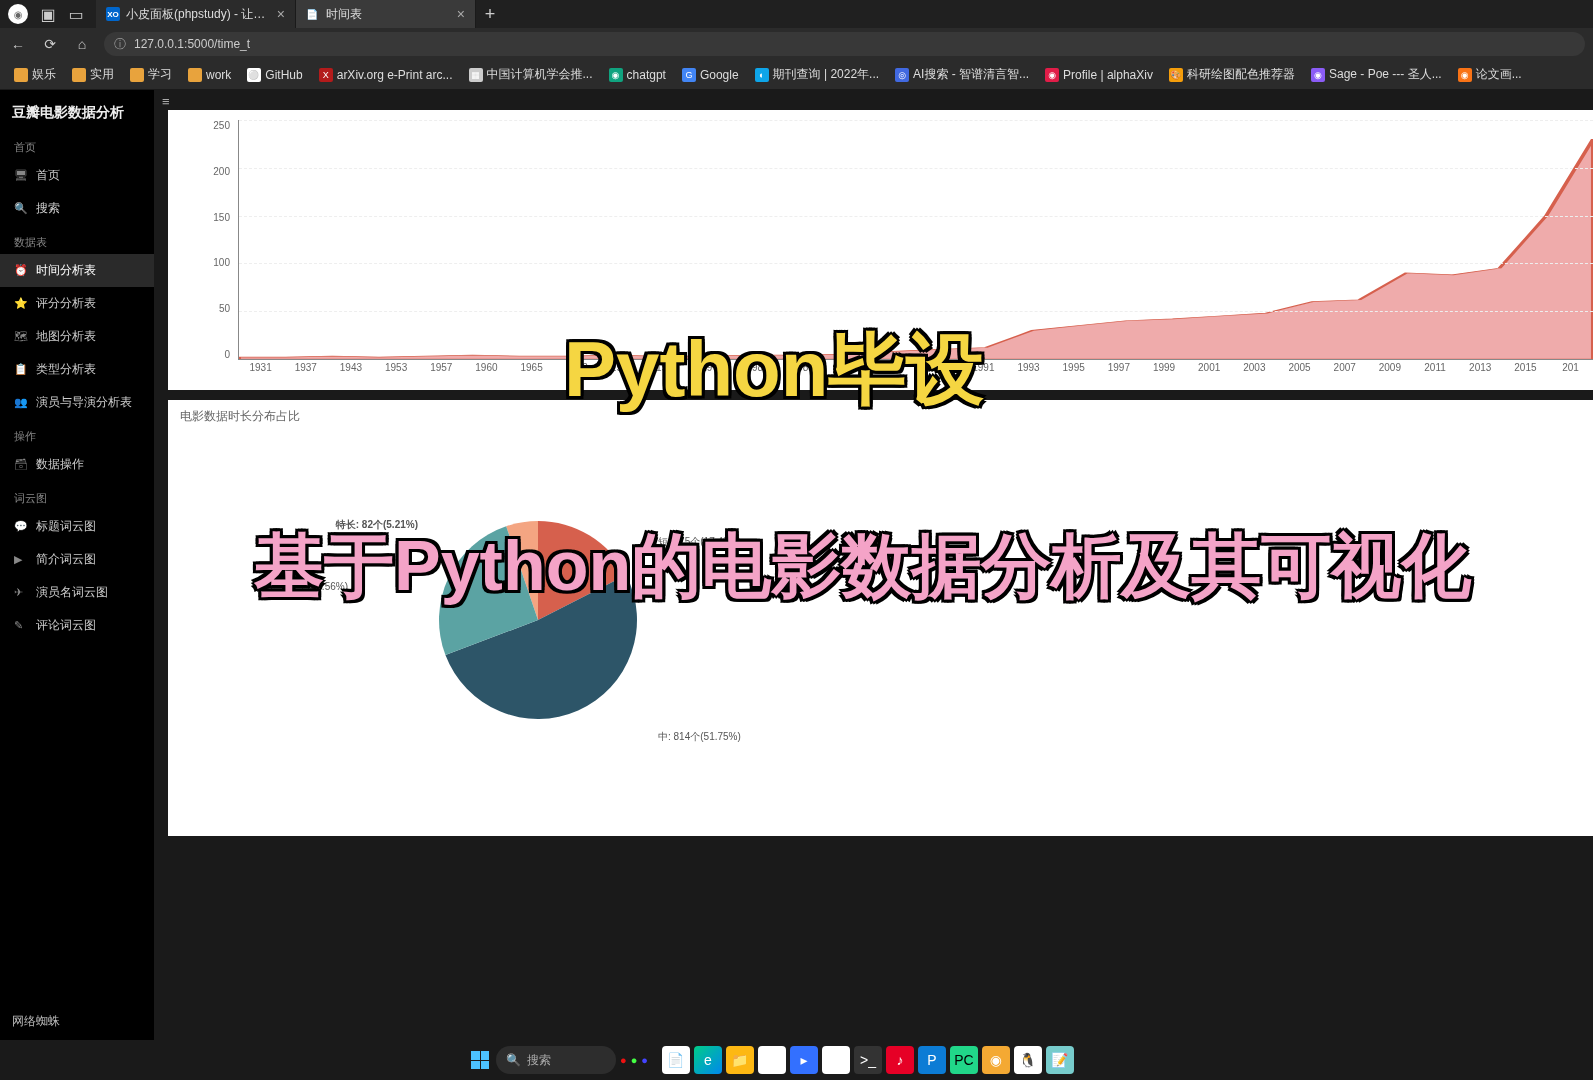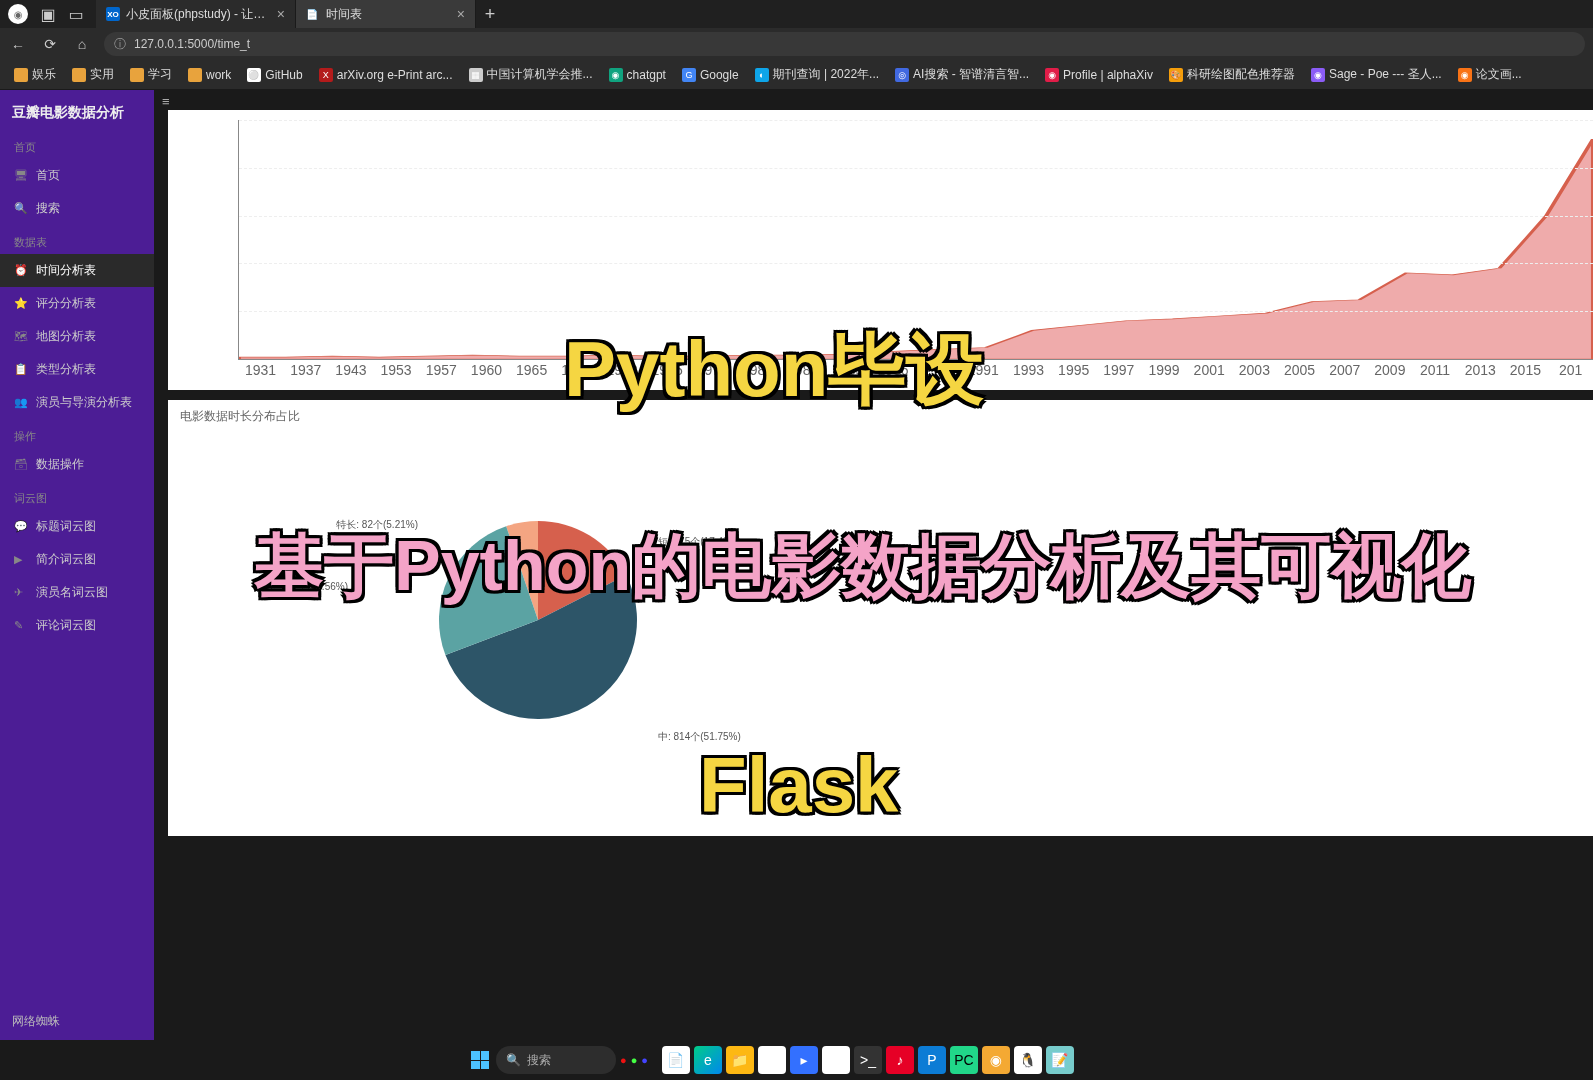--- a/index.html
+++ b/index.html
@@ -131,21 +131,21 @@
     }
     .bm-folder { background: #e8a33d; }
     
     .app {
       display: flex;
       height: calc(100% - 90px - 40px);
       background: #1a1a1a;
     }
     .sidebar {
       width: 154px;
-      background: #4c1d95;
+      background: #000000;
       padding-top: 6px;
       display: flex;
       flex-direction: column;
       flex-shrink: 0;
     }
     .app-title {
       font-size: 14px;
       padding: 8px 12px;
       color: #eee;
       font-weight: 600;
@@ -224,21 +224,21 @@
     .grid-line {
       position: absolute;
       left: 0; right: 0;
       border-top: 1px dashed #eee;
     }
     .x-axis {
       position: absolute;
       left: 50px; right: 0; bottom: 0;
       height: 18px;
       display: flex;
-      font-size: 14px;
+      font-size: 10px;
       color: #666;
     }
     .x-tick { flex: 1; text-align: center; }
     .pie-chart-panel {
       background: #fff;
       margin-left: 14px;
       height: 436px;
       position: relative;
       color: #333;
     }
@@ -498,20 +498,28 @@
     <div class="sidebar-footer">网络蜘蛛</div>
   </div>
 
   <div class="content">
     <div class="content-header">
       <span class="hamburger">≡</span>
     </div>
 
     <div class="chart-panel">
       <div class="line-chart">
+        <div class="y-axis" id="y-axis">
+            <span>250</span>
+            <span>200</span>
+            <span>150</span>
+            <span>100</span>
+            <span>50</span>
+            <span>0</span>
+          </div>
         <div class="plot-area" id="plot-area">
             <svg viewBox="0 0 100 100" preserveAspectRatio="none" style="position: absolute; left: 0px; top: 0px; width: 100%; height: 100%;">
               <path d="M0,100 L0,99.2 L3.4482758620689653,99.2 L6.896551724137931,98.8 L10.344827586206897,99.2 L13.793103448275861,98.8 L17.24137931034483,98.4 L20.689655172413794,98.8 L24.137931034482758,98.8 L27.586206896551722,98.4 L31.03448275862069,98.8 L34.48275862068966,98.8 L37.93103448275862,98.4 L41.37931034482759,98.4 L44.827586206896555,98 L48.275862068965516,96.8 L51.724137931034484,96 L55.172413793103445,95.2 L58.620689655172406,88 L62.06896551724138,86 L65.51724137931035,84 L68.96551724137932,83.2 L72.41379310344827,82 L75.86206896551724,80.8 L79.3103448275862,76 L82.75862068965517,75.2 L86.20689655172413,64 L89.65517241379311,64.80000000000001 L93.10344827586206,62 L96.55172413793103,40 L100,8 L100,100 Z" fill="rgba(232,136,136,0.7)" stroke="#d6604d" stroke-width="0.3"></path>
             </svg>
             <div class="grid-line" style="top: 80%;"></div>
             <div class="grid-line" style="top: 60%;"></div>
             <div class="grid-line" style="top: 40%;"></div>
             <div class="grid-line" style="top: 20%;"></div>
             <div class="grid-line" style="top: 0%;"></div>
           </div>
@@ -554,30 +562,29 @@
       <div class="pie-title">电影数据时长分布占比</div>
       <div class="pie-container">
         <svg class="pie-svg" viewBox="0 0 100 100" id="pie-svg">
             <path d="M50,50 L35.530761837570466,7.389659154157272 A45,45 0 0,1 50,5 Z" fill="#f4a582"></path>
             <path d="M50,50 L50,5 A45,45 0 0,1 90.06958937932453,29.52005842361059 Z" fill="#d6604d"></path>
             <path d="M50,50 L90.06958937932453,29.52005842361059 A45,45 0 1,1 7.9250403757599415,65.95925351069306 Z" fill="#2d5568"></path>
             <path d="M50,50 L7.9250403757599415,65.95925351069306 A45,45 0 0,1 35.53076183757045,7.389659154157279 Z" fill="#5ba3a3"></path>
           </svg>
       </div>
       <div id="pie-labels">
-          <div class="pie-label" style="top: 118px; left: 250px; text-align: right; transform: translateX(-100%);">特长: 82个(5.21%)</div>
+          <div class="pie-label" style="top: 118px; left: 250px; text-align: right; transform: translateX(-100%); font-weight: bold;">特长: 82个(5.21%)</div>
           <div class="pie-label" style="top: 135px; left: 490px;">短: 275个(17.48%)</div>
           <div class="pie-label" style="top: 330px; left: 490px;">中: 814个(51.75%)</div>
           <div class="pie-label" style="top: 180px; left: 180px; text-align: right; transform: translateX(-100%);">长: 402个(25.56%)</div>
         </div>
     </div>
 
     <div class="overlay-text ov2">基于Python的电影数据分析及其可视化</div>
     <div class="overlay-text ov1">Python毕设</div>
-    <div class="overlay-text ov3">Flask</div>
   </div>
 </div>
 
 <div class="taskbar">
   <div class="taskbar-center">
     <div class="start-btn">
       <div class="win-logo">
           <div></div>
           <div></div>
           <div></div>

